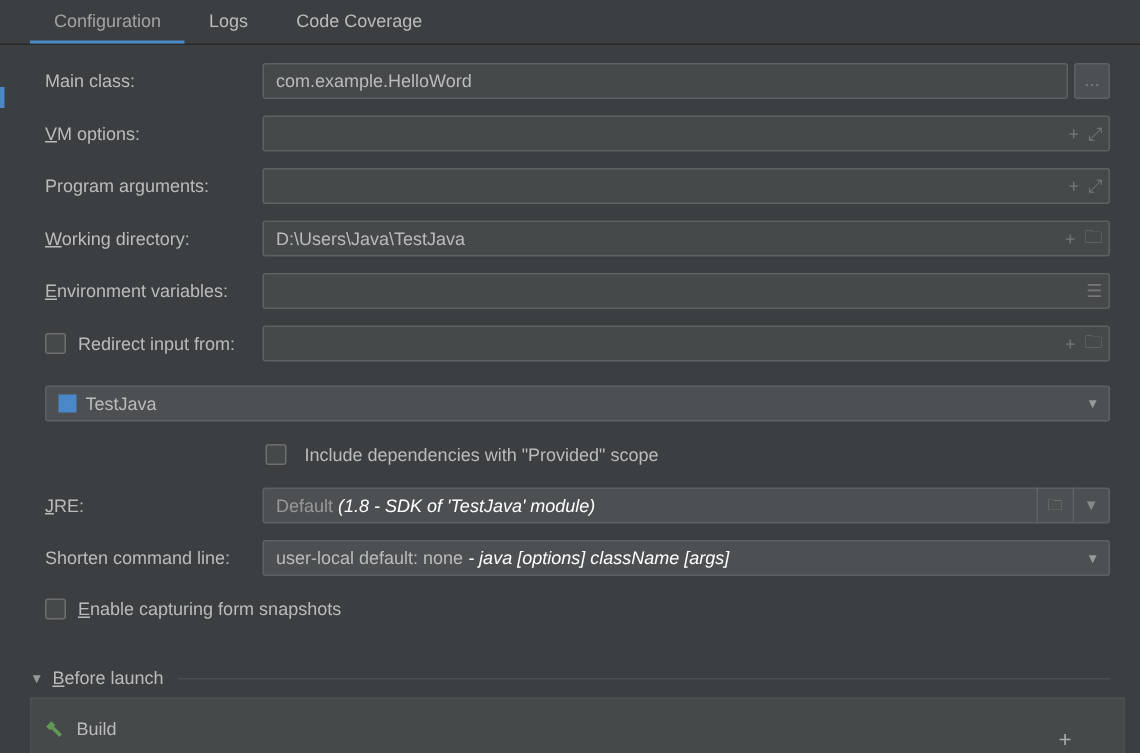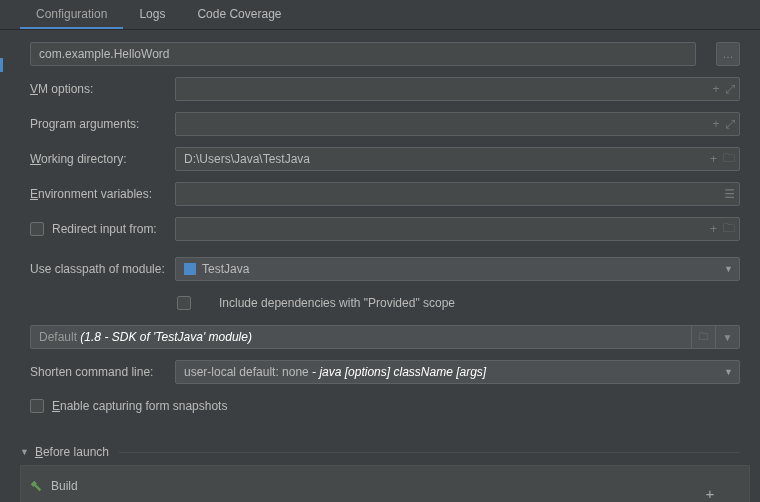--- a/index.html
+++ b/index.html
@@ -48,21 +48,21 @@
 .label {
   width: 145px;
   color: #bbbbbb;
   flex-shrink: 0;
 }
 .u { text-decoration: underline; }
 .field-wrap {
   flex: 1;
   display: flex;
   align-items: center;
-  gap: 20px;
+  gap: 4px;
 }
 .input {
   flex: 1;
   background: #45494a;
   border: 1px solid #5e6163;
   border-radius: 2px;
   height: 24px;
   padding: 0 8px;
   color: #bbbbbb;
   display: flex;
@@ -199,20 +199,21 @@
 
 <div class="tabs">
   <div class="tab active">Configuration</div>
   <div class="tab">Logs</div>
   <div class="tab">Code Coverage</div>
 </div>
 
 <div class="content">
 
   <div class="row">
+    <div class="label">Main class:</div>
     <div class="field-wrap">
       <div class="input">
         <span>com.example.HelloWord</span>
       </div>
       <div class="icon-btn">…</div>
     </div>
   </div>
 
   <div class="row">
     <div class="label"><span class="u">V</span><span>M options:</span></div>
@@ -271,39 +272,39 @@
       <div class="input">
         <div class="input-icons">
           <span>+</span>
           <span class="folder-icon">🗀</span>
         </div>
       </div>
     </div>
   </div>
 
   <div class="row" style="margin-top:16px">
-    <div class="label">Use classpath of module:</div>
     <div class="field-wrap">
       <div class="select">
         <span class="module-icon"></span>
         <span>TestJava</span>
         <span class="caret">▼</span>
       </div>
     </div>
   </div>
 
   <div class="row">
     <div class="label"></div>
     <div class="field-wrap" style="padding-left:2px">
       <span class="checkbox"></span>
       <span>Include dependencies with "Provided" scope</span>
     </div>
   </div>
 
   <div class="row" style="margin-top:6px">
+    <div class="label"><span class="u">J</span><span>RE:</span></div>
     <div class="field-wrap">
       <div class="select">
         <span class="placeholder"><span>Default</span><span class="dim"> (1.8 - SDK of 'TestJava' module)</span></span>
         <div class="jre-right">
           <div class="jre-seg">🗀</div>
           <div class="jre-seg">▼</div>
         </div>
       </div>
     </div>
   </div>

